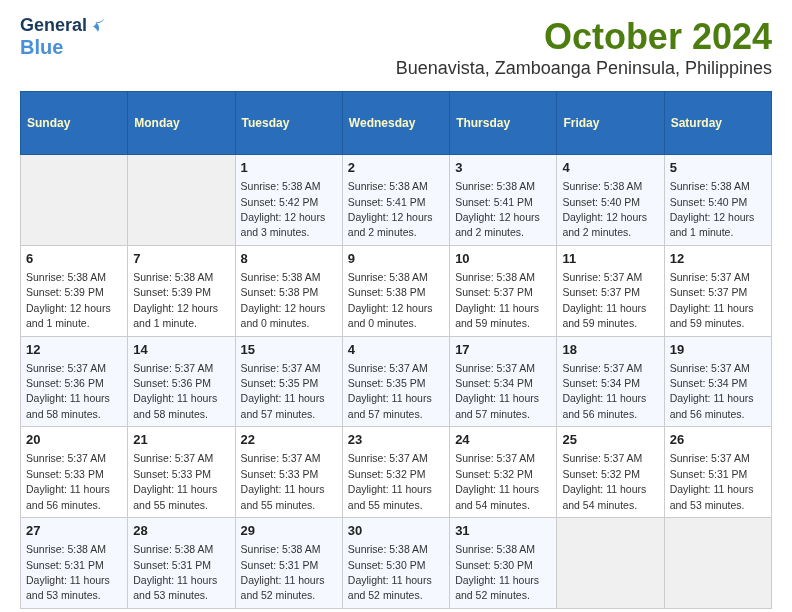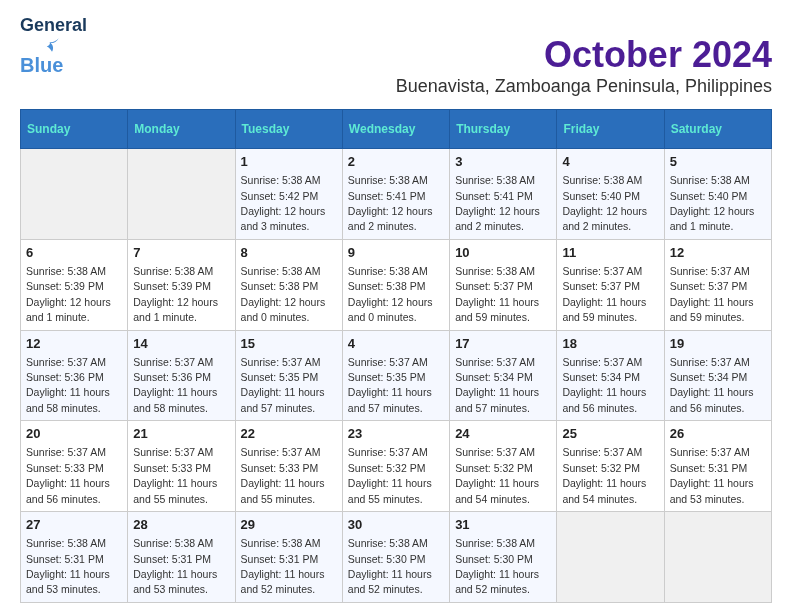--- a/index.html
+++ b/index.html
@@ -28,40 +28,39 @@
     }
     .logo-icon {
       width: 18px;
       height: 18px;
       margin-left: 2px;
       margin-right: 6px;
     }
     .month-title {
       font-size: 36px;
       font-weight: bold;
-      color: #4c1d95;
+      color: #4d7c0f;
       text-align: right;
-      margin-top: 18px;
     }
     .location-title {
       font-size: 18px;
       color: #333;
       text-align: right;
       margin-bottom: 8px;
     }
     table {
       width: 100%;
       border-collapse: collapse;
       font-size: 11px;
     }
     thead tr th {
       background-color: #2a6ebb;
-      color: #5eead4;
+      color: #fef9c3;
       text-align: left;
-      padding: 12px 6px;
+      padding: 24px 6px;
       font-size: 12px;
       font-weight: bold;
       border: 1px solid #1e5aa0;
     }
     tbody tr td {
       border: 1px solid #ccc;
       vertical-align: top;
       padding: 4px 5px;
       width: 107px;
       min-height: 80px;
@@ -88,21 +87,21 @@
     td.empty {
       background-color: #f0f0f0 !important;
     }
   </style>
 </head>
 <body>
 
 <div class="header-logo">
   <div class="logo-area">
     <div style="display:flex; flex-direction:column; align-items:flex-start;">
-      <div style="display:flex; align-items:center;flex-direction:column;">
+      <div style="display:flex; align-items:flex-start;">
         <span class="logo-text">General</span>
         <svg class="logo-icon" viewBox="0 0 24 24" fill="#4a90d9">
           <path d="M21 3 C18 8 14 10 10 9 C13 12 15 16 12 21 C10 18 8 15 5 14 C8 13 10 11 9 8 C12 9 17 7 21 3Z"></path>
         </svg>
       </div>
       <span class="logo-text" style="color:#4a90d9; font-size:20px;">Blue</span>
     </div>
   </div>
   <div style="text-align:right;">
     <div class="month-title">October 2024</div>

